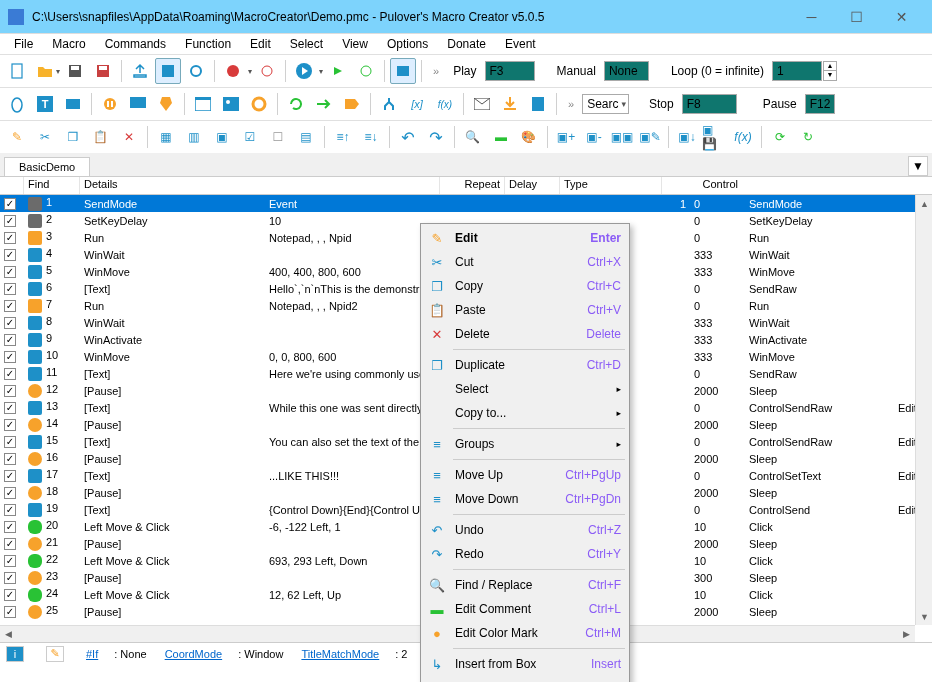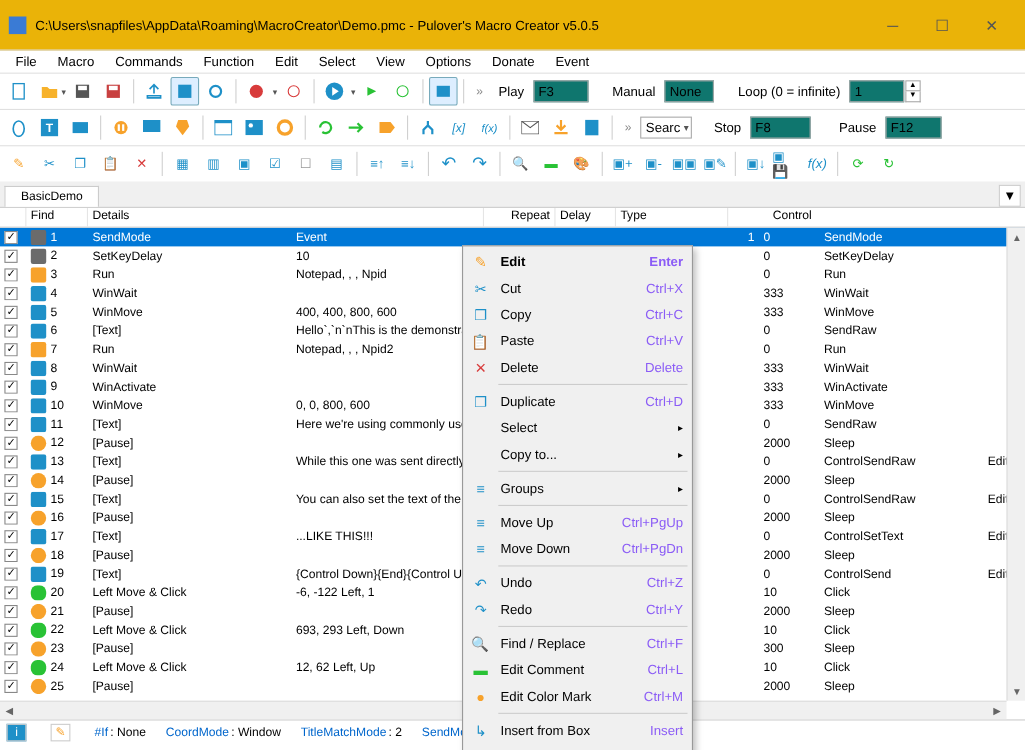--- a/index.html
+++ b/index.html
@@ -1,18 +1,18 @@
 <!DOCTYPE html>
 <html><head>
 <meta charset="utf-8">
 <style>
 * { margin: 0; padding: 0; box-sizing: border-box; }
 body { font-family: 'Segoe UI', Tahoma, sans-serif; font-size: 12px; background: #fff; width: 932px; height: 682px; overflow: hidden; position: relative; }
 
-.titlebar { height: 46px; background: #eab308; display: flex; align-items: center; padding: 0 8px; border-bottom: 1px solid #ddd; }
+.titlebar { height: 34px; background: #7dd3fc; display: flex; align-items: center; padding: 0 8px; border-bottom: 1px solid #ddd; }
 .titlebar-icon { width: 16px; height: 16px; background: #3a7bd5; margin-right: 8px; }
 .titlebar-text { flex: 1; font-size: 12px; color: #000; }
 .titlebar-btns { display: flex; gap: 0; }
 .titlebar-btn { width: 45px; height: 28px; display: flex; align-items: center; justify-content: center; cursor: pointer; font-size: 14px; color: #555; }
 
 .menubar { height: 20px; display: flex; align-items: center; padding: 0 6px; gap: 3px; }
 .menu-item { padding: 2px 8px; cursor: pointer; color: #000; }
 
 .toolbar { height: 33px; display: flex; align-items: center; padding: 0 4px; gap: 2px; border-top: 1px solid #e0e0e0; }
 .toolbar:last-of-type { border-bottom: 1px solid #e0e0e0; }
@@ -42,21 +42,21 @@
 .chk-box.checked::after { content: '✓'; font-size: 10px; color: #000; line-height: 1; }
 .row-icon { width: 14px; height: 14px; display: inline-block; border-radius: 2px; margin-right: 4px; vertical-align: middle; }
 .ic-gear { background: #f7a22b; } .ic-t { background: #1e90c8; } .ic-box { background: #1e90c8; } .ic-pause { background: #f7a22b; border-radius: 50%; } .ic-mouse { background: #29c235; border-radius: 6px; } .ic-a { background: #6b6b6b; }
 
 .scroll-h { position: absolute; bottom: 0; left: 0; right: 17px; height: 17px; background: #f0f0f0; border-top: 1px solid #ddd; display: flex; align-items: center; }
 .scroll-v { position: absolute; right: 0; top: 18px; bottom: 17px; width: 17px; background: #f0f0f0; border-left: 1px solid #ddd; }
 .sarrow { width: 17px; height: 17px; display: flex; align-items: center; justify-content: center; color: #666; cursor: pointer; font-size: 9px; }
 
 .statusbar { height: 22px; border-top: 1px solid #ccc; display: flex; align-items: center; padding: 0 6px; gap: 18px; font-size: 11px; }
 .st-ic { width: 18px; height: 16px; display: inline-flex; align-items: center; justify-content: center; border: 1px solid #ccc; margin-right: 4px; }
-.st-link { color: #0066cc; cursor: pointer; margin-right: 2px; }
+.st-link { color: #0066cc; text-decoration: underline; cursor: pointer; margin-right: 16px; }
 
 .ctx { position: absolute; top: 223px; left: 420px; width: 210px; background: #f0f0f0; border: 1px solid #999; box-shadow: 3px 3px 6px rgba(0,0,0,0.25); z-index: 100; padding: 2px; }
 .ctx-item { display: flex; align-items: center; height: 24px; padding: 0 6px 0 4px; cursor: default; }
 .ctx-ic { width: 20px; height: 16px; display: flex; align-items: center; justify-content: center; margin-right: 8px; font-size: 13px; }
 .ctx-label { flex: 1; font-size: 12px; }
 .ctx-sc { color: #8b5cf6; font-size: 12px; }
 .ctx-sep { height: 1px; background: #ccc; margin: 3px 2px 3px 30px; }
 .ctx-sub::after { content: '▸'; font-size: 9px; color: #000; }
 .bold { font-weight: bold; }
 
@@ -285,21 +285,21 @@
   <div class="tb-sep"></div>
   <span style="font-size:11px;color:#888;padding:0 6px">»</span>
   <span class="tb-dd">
       <span>Searc</span>
     </span>
   <span style="width:10px"></span>
   <span class="tb-label">Stop</span>
   <input class="tb-field" style="width: 55px;" value="F8">
   <span style="width:16px"></span>
   <span class="tb-label">Pause</span>
-  <input class="tb-field" style="width: 51px;" value="F12">
+  <input class="tb-field" style="width: 30px;" value="F12">
 </div>
 
 <div class="toolbar">
   <div class="tb-btn" style="color:#f7a22b">✎</div>
   <div class="tb-btn" style="color:#1e90c8">✂</div>
   <div class="tb-btn" style="color:#1e90c8">❐</div>
   <div class="tb-btn" style="color:#1e90c8">📋</div>
   <div class="tb-btn" style="color:#d83b3b">✕</div>
   <div class="tb-sep"></div>
   <div class="tb-btn" style="color:#1e90c8">▦</div>

